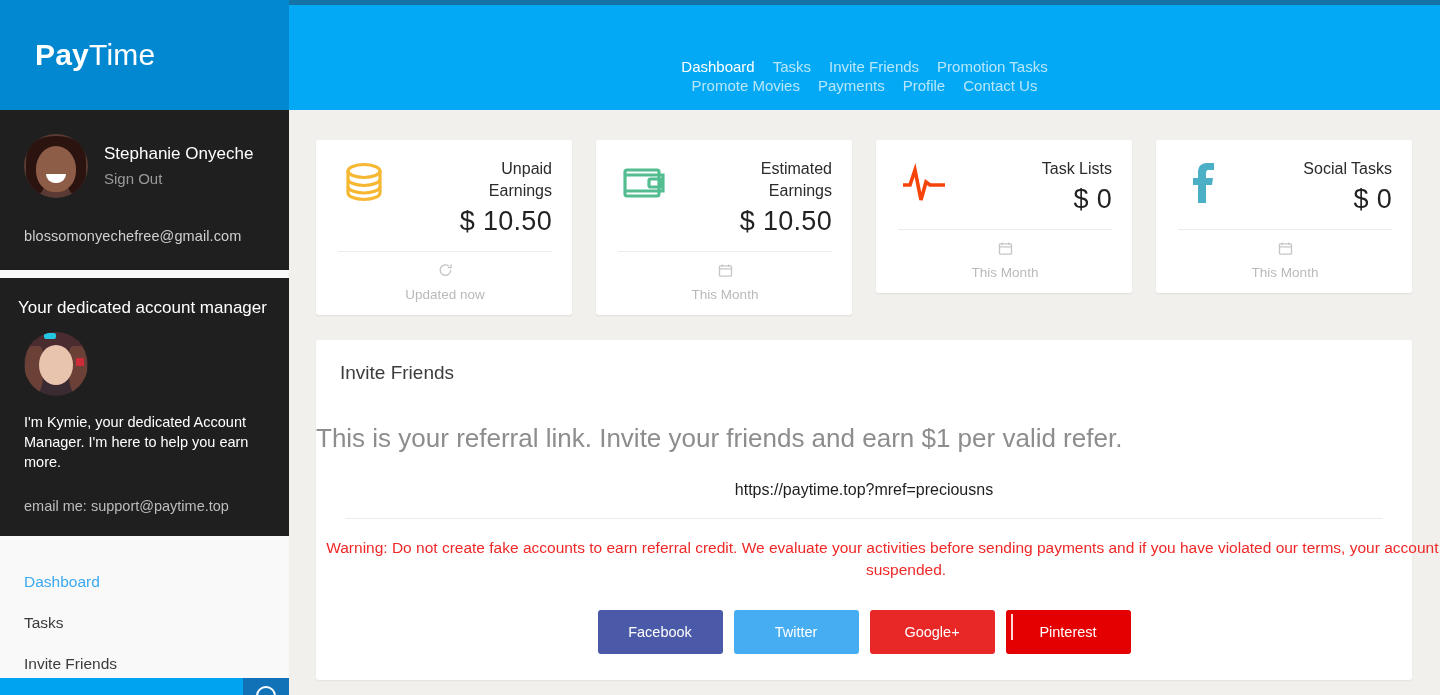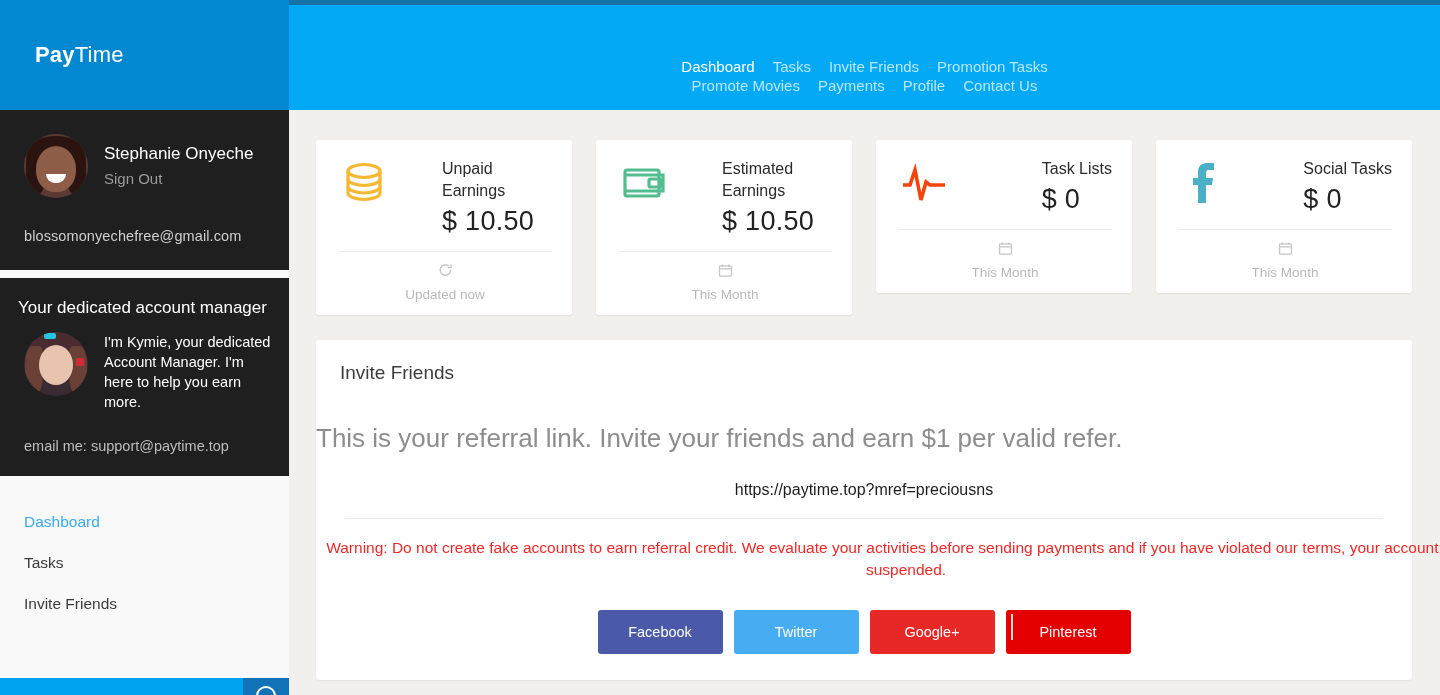--- a/index.html
+++ b/index.html
@@ -21,21 +21,21 @@
   .sidebar {
     position: absolute; top: 0; left: 0; width: 289px; height: 695px;
     background: #f9f9f9;
     overflow: hidden;
   }
   .logo-block {
     height: 110px; background: #0288d1;
     display: flex; align-items: center; padding-left: 35px;
   }
   .logo {
-    font-size: 22px; color: #ffffff; letter-spacing: .2px; line-height: 1;
+    font-size: 30px; color: #ffffff; letter-spacing: .2px; line-height: 1;
   }
   .logo b { font-weight: 700; }
   .logo span { font-weight: 300; }
 
   .profile-block {
     background: #1f1f1f; padding: 24px 24px 26px 24px;
   }
   .profile-row { display: flex; align-items: center; gap: 16px; }
   .avatar {
     width: 64px; height: 64px; border-radius: 50%;
@@ -74,21 +74,21 @@
     color: #cfcfcf; font-size: 14.5px; margin-top: 30px; letter-spacing: .1px;
   }
 
   .am-gap { height: 8px; background: #f9f9f9; }
 
   .am-block { background: #1f1f1f; padding: 20px 14px 22px 10px; }
   .am-title {
     color: #ffffff; font-size: 17px; font-weight: 400;
     text-align: center; margin-bottom: 14px;
   }
-  .am-row { display: flex; align-items: flex-start; gap: 16px; padding-left: 14px;}
+  .am-row { display: flex; align-items: flex-start; gap: 16px; padding-left: 14px; flex-direction: column;}
   .am-avatar {
     width: 64px; height: 64px; border-radius: 50%; flex: 0 0 64px;
     overflow: hidden; position: relative; background: #3a2b33;
   }
   .am-avatar .k-face {
     position:absolute; left:50%; top:52%; transform:translate(-50%,-50%);
     width:34px; height:40px; border-radius:50%; background:#e8c3ad;
   }
   .am-avatar .k-hair {
     position:absolute; left:4px; top:0px; width:56px; height:40px;
@@ -161,21 +161,21 @@
   .cards {
     display: flex; gap: 24px; padding: 30px 28px 0 27px; align-items: flex-start;
   }
   .card {
     background: #ffffff; border-radius: 3px; flex: 1 1 0;
     box-shadow: 0 1px 2px rgba(0,0,0,.07);
     padding: 18px 20px 0 22px;
   }
   .card-top { display: flex; align-items: flex-start; justify-content: space-between; }
   .card-icon { width: 52px; height: 50px; flex: 0 0 52px; }
-  .card-right { text-align: left; }
+  .card-right { text-align: right; }
   .card-label {
     font-size: 16px; color: #2b2b2b; line-height: 22px; font-weight: 400;
     max-width: 110px; margin-left: auto;
   }
   .card-value {
     font-size: 27px; color: #222222; font-weight: 400; margin-top: 4px;
     letter-spacing: .3px; white-space: nowrap;
   }
   .card-foot {
     margin-top: 14px; border-top: 1px solid #ededed;

